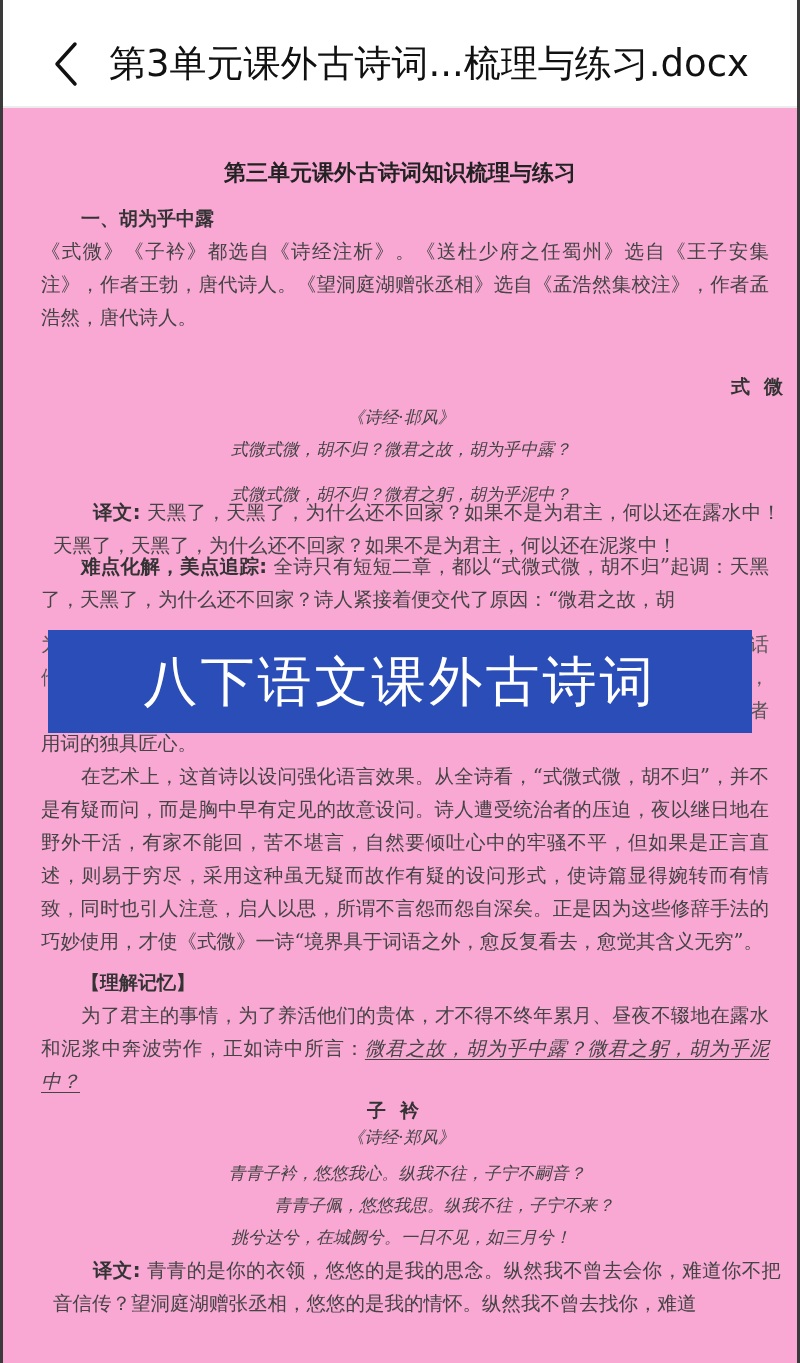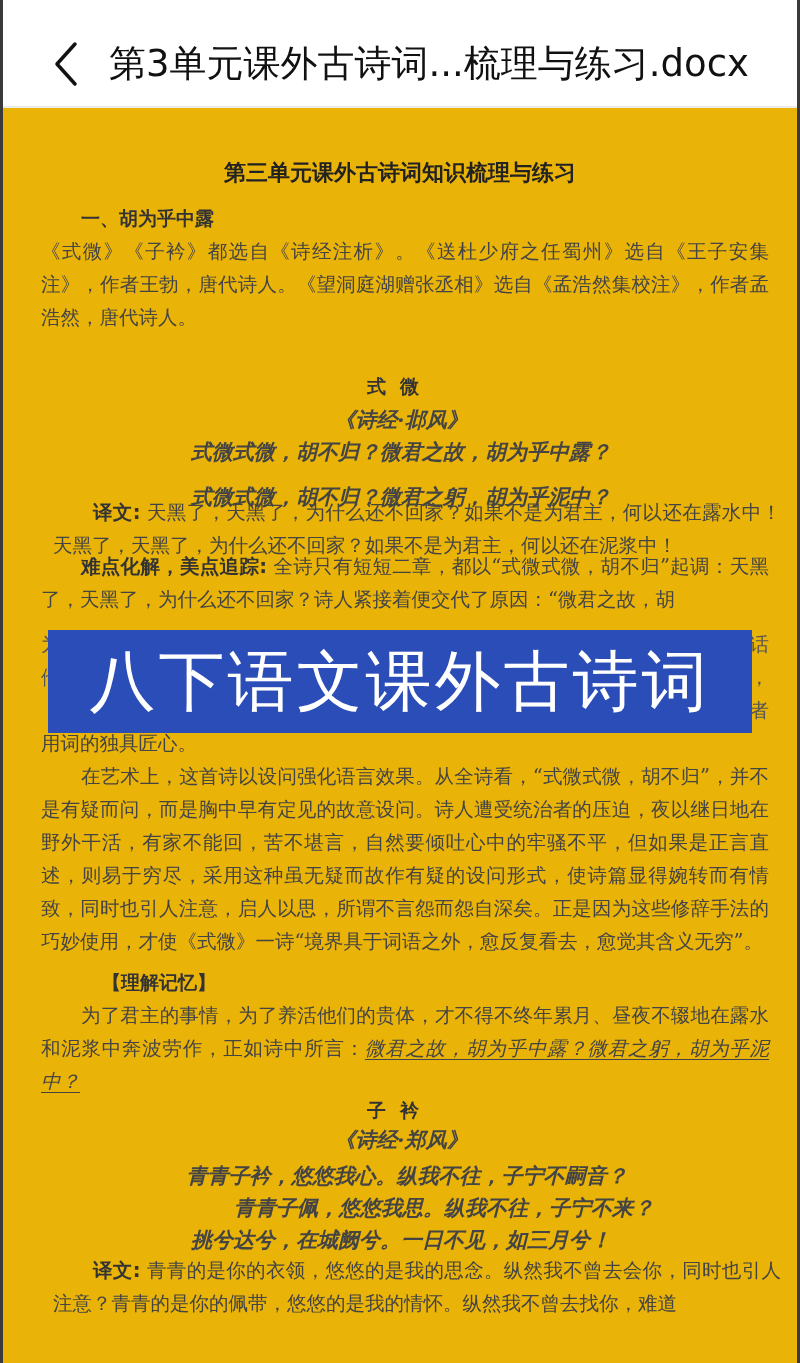--- a/index.html
+++ b/index.html
@@ -1,20 +1,20 @@
 <!DOCTYPE html>
 <html><head>
 <meta charset="utf-8">
 <style>
   * { box-sizing: border-box; margin: 0; padding: 0; }
   html, body { width: 800px; height: 1363px; background: #3a3a3a; overflow: hidden; }
   body { font-family: "DejaVu Serif", "Liberation Serif", serif; position: relative; }
   .frame {
     position: absolute; left: 3px; top: 0; width: 794px; height: 1363px;
-    background: #eab308; overflow: hidden;
+    background: #f9a8d4; overflow: hidden;
   }
   .topbar {
     position: absolute; left: 0; top: 0; width: 794px; height: 108px;
     background: #ffffff; border-bottom: 2px solid #ececec;
     display: flex; align-items: center;
   }
   .back-btn {
     position: absolute; left: 44px; top: 38px; width: 40px; height: 52px;
     cursor: pointer;
   }
@@ -44,38 +44,38 @@
     font-size: 19.5px; line-height: 33px; color: #444; text-align: justify;
   }
   .para.indent { text-indent: 40px; }
   .poem-title {
     position: absolute; left: 0; width: 794px; text-align: center;
     font-family: "DejaVu Sans", "Liberation Sans", sans-serif;
     font-weight: bold; font-size: 19px; color: #333; letter-spacing: 14px;
   }
   .poem-source, .poem-line {
     position: absolute; left: 0; width: 796px; text-align: center;
-    font-size: 21px; color: #444; font-style: italic; font-weight: bold;
+    font-size: 17px; color: #444; font-style: italic;
   }
   .bold-label { font-family: "DejaVu Sans", "Liberation Sans", sans-serif; font-weight: bold; color: #333; }
   .sans { font-family: "DejaVu Sans", "Liberation Sans", sans-serif; margin-left: 12px; }
   .underlined { text-decoration: underline; font-style: italic; text-underline-offset: 4px; }
   .bracket-heading {
     position: absolute; left: 78px;
     font-family: "DejaVu Sans", "Liberation Sans", sans-serif;
-    font-weight: bold; font-size: 19px; color: #333; margin-left: 21px;
+    font-weight: bold; font-size: 19px; color: #333;
   }
   .banner {
     position: absolute; left: 45px; top: 630px; width: 704px; height: 103px;
     background: #2a4db8;
     display: flex; align-items: center; justify-content: center;
   }
   .banner span {
     font-family: "DejaVu Serif", "Liberation Serif", serif;
-    font-size: 66px; color: #ffffff; letter-spacing: 3px; line-height: 1;
+    font-size: 54px; color: #ffffff; letter-spacing: 3px; line-height: 1;
   }
 </style>
 </head>
 <body>
 
 <div class="frame">
 
   <div class="topbar">
     <div class="back-btn">
       <svg viewBox="0 0 40 52">
@@ -84,21 +84,21 @@
     </div>
     <div class="file-title">第3单元课外古诗词...梳理与练习.docx</div>
   </div>
 
   <div class="doc">
     <div class="doc-title">第三单元课外古诗词知识梳理与练习</div>
     <div class="section-heading">一、胡为乎中露</div>
 
     <div class="para" style="top:125px;">《式微》《子衿》都选自《诗经注析》。《送杜少府之任蜀州》选自《王子安集注》，作者王勃，唐代诗人。《望洞庭湖赠张丞相》选自《孟浩然集校注》，作者孟浩然，唐代诗人。</div>
 
-    <div class="poem-title" style="top:264px;">式微</div>
+    <div class="poem-title" style="top:264px;text-align:right;">式微</div>
     <div class="poem-source" style="top:296px;">《诗经·邶风》</div>
     <div class="poem-line" style="top:328px;">式微式微，胡不归？微君之故，胡为乎中露？</div>
     <div class="poem-line" style="top:358px;margin-top:15px;">式微式微，胡不归？微君之躬，胡为乎泥中？</div>
 
     <div class="para indent sans" style="top:386px;">
       <span class="bold-label">译文:</span>
       <span>天黑了，天黑了，为什么还不回家？如果不是为君主，何以还在露水中！天黑了，天黑了，为什么还不回家？如果不是为君主，何以还在泥浆中！</span>
     </div>
 
     <div class="para indent" style="top:440px;">
@@ -127,20 +127,20 @@
     </div>
 
     <div class="poem-title" style="top:988px;">子衿</div>
     <div class="poem-source" style="top:1016px;text-align:center;">《诗经·郑风》</div>
     <div class="poem-line" style="top:1052px;padding-left:12px;">青青子衿，悠悠我心。纵我不往，子宁不嗣音？</div>
     <div class="poem-line" style="top:1084px;margin-left:43px;">青青子佩，悠悠我思。纵我不往，子宁不来？</div>
     <div class="poem-line" style="top:1116px;">挑兮达兮，在城阙兮。一日不见，如三月兮！</div>
 
     <div class="para indent sans" style="top:1144px;">
       <span class="bold-label">译文:</span>
-      <span>青青的是你的衣领，悠悠的是我的思念。纵然我不曾去会你，同时也引人注意？青青的是你的佩带，悠悠的是我的情怀。纵然我不曾去找你，难道</span>
+      <span>青青的是你的衣领，悠悠的是我的思念。纵然我不曾去会你，难道你不把音信传？望洞庭湖赠张丞相，悠悠的是我的情怀。纵然我不曾去找你，难道</span>
     </div>
   </div>
 
   <div class="banner">
     <span>八下语文课外古诗词</span>
   </div>
 </div>
 
 </body></html>

